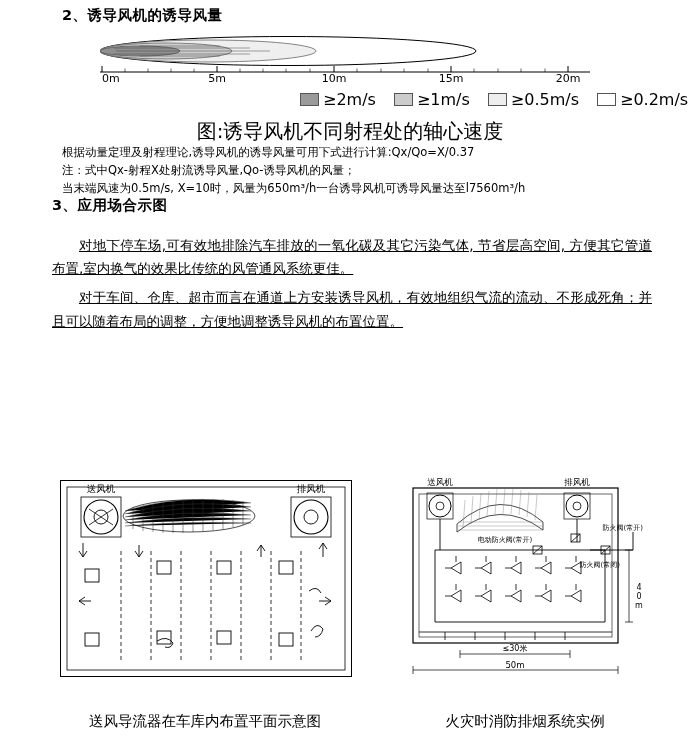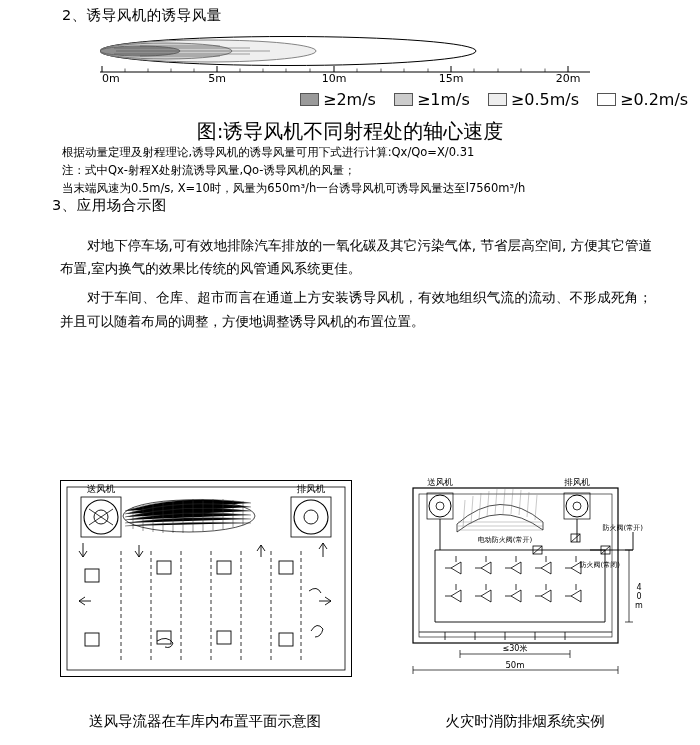--- a/index.html
+++ b/index.html
@@ -17,21 +17,21 @@
     overflow: hidden;
   }
   .page {
     position: relative;
     width: 700px;
     height: 745px;
   }
 
   
   .section-heading {
-    font-weight: normal;
+    font-weight: bold;
     font-size: 14.5px;
     letter-spacing: 0.5px;
   }
   #heading-2 {
     position: absolute;
     left: 62px;
     top: 6px;
   }
   #heading-3 {
     position: absolute;
@@ -91,23 +91,24 @@
   
   #body-text {
     position: absolute;
     left: 52px;
     top: 234px;
     width: 600px;
     font-size: 13.5px;
     line-height: 1.72;
   }
   #body-text p {
-    margin: 0 0 6px 8px;
+    margin: 0 0 6px 0;
     text-indent: 2em;
     text-align: justify;
+    text-decoration: underline;
   }
 
   
   #diagram-left {
     position: absolute;
     left: 60px;
     top: 480px;
     width: 290px;
     height: 195px;
     border: 1.4px solid #000;
@@ -215,21 +216,21 @@
     </span>
     <span class="legend-item">
       <span class="legend-swatch" style="background:#ffffff"></span>
       <span>≥0.2m/s</span>
     </span>
   </div>
 
   <div id="figure-caption">图:诱导风机不同射程处的轴心速度</div>
 
   <div id="notes">
-    <div>根据动量定理及射程理论,诱导风机的诱导风量可用下式进行计算:Qx/Qo=X/0.31</div>
+    <div>根据动量定理及射程理论,诱导风机的诱导风量可用下式进行计算:Qx/Qo=X/0.37</div>
     <div>注：式中Qx-射程X处射流诱导风量,Qo-诱导风机的风量；</div>
     <div>当末端风速为0.5m/s, X=10时，风量为650m³/h一台诱导风机可诱导风量达至l7560m³/h</div>
   </div>
 
   <div id="heading-3" class="section-heading">3、应用场合示图</div>
 
   <div id="body-text">
     <p>对地下停车场,可有效地排除汽车排放的一氧化碳及其它污染气体, 节省层高空间, 方便其它管道布置,室内换气的效果比传统的风管通风系统更佳。</p>
     <p>对于车间、仓库、超市而言在通道上方安装诱导风机，有效地组织气流的流动、不形成死角；并且可以随着布局的调整，方便地调整诱导风机的布置位置。</p>
   </div>

